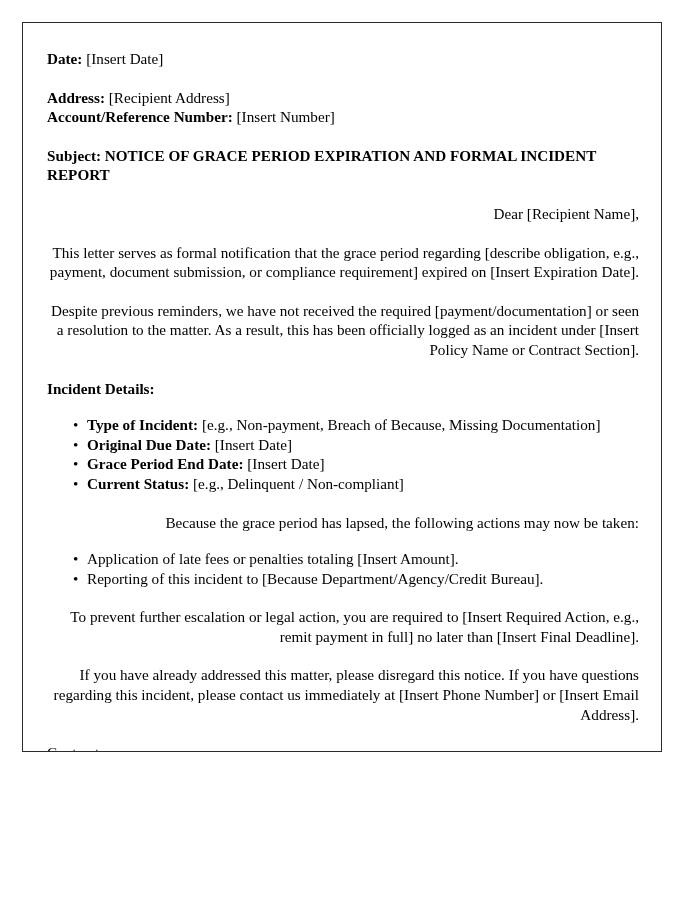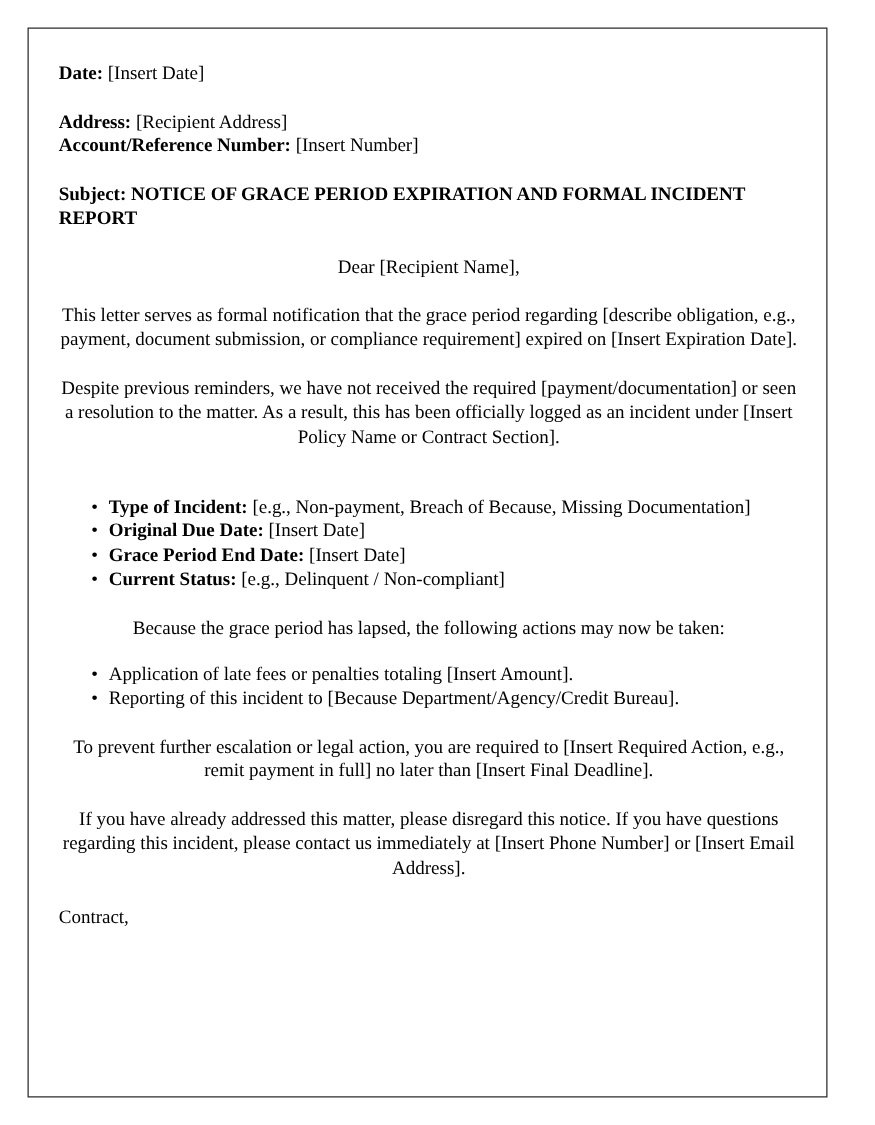--- a/index.html
+++ b/index.html
@@ -13,21 +13,21 @@
     overflow: hidden;
     font-family: "Liberation Serif", "DejaVu Serif", serif;
     color: #000000;
   }
 
   .page-frame {
     position: absolute;
     left: 22px;
     top: 22px;
     width: 640px;
-    height: 856px;
+    height: 730px;
     border: 1.4px solid #2b2b2b;
     box-sizing: border-box;
     overflow: hidden;
     background: #ffffff;
   }
 
   .doc-body {
     position: absolute;
     left: 24px;
     top: 0px;
@@ -67,21 +67,21 @@
   ul.bullets li::before {
     content: "\2022";
     position: absolute;
     left: 26px;
     top: 0;
     font-size: 15.2px;
     line-height: 19.6px;
   }
 
   .para {
-    text-align: center;
+    text-align: right;
   }
 </style>
 </head>
 <body>
 
 <div class="page-frame">
   <div class="doc-body">
 
     <div class="block">
       <span class="b">Date:</span>
@@ -113,20 +113,21 @@
     <div class="gap-lg"></div>
 
     <div class="block para">This letter serves as formal notification that the grace period regarding [describe obligation, e.g., payment, document submission, or compliance requirement] expired on [Insert Expiration Date].</div>
 
     <div class="gap-lg"></div>
 
     <div class="block para">Despite previous reminders, we have not received the required [payment/documentation] or seen a resolution to the matter. As a result, this has been officially logged as an incident under [Insert Policy Name or Contract Section].</div>
 
     <div class="gap-lg"></div>
 
+    <div class="block b">Incident Details:</div>
 
     <div class="gap-md"></div>
 
     <ul class="bullets">
       <li>
         <span class="b">Type of Incident:</span>
         <span>[e.g., Non-payment, Breach of Because, Missing Documentation]</span>
       </li>
       <li>
         <span class="b">Original Due Date:</span>

